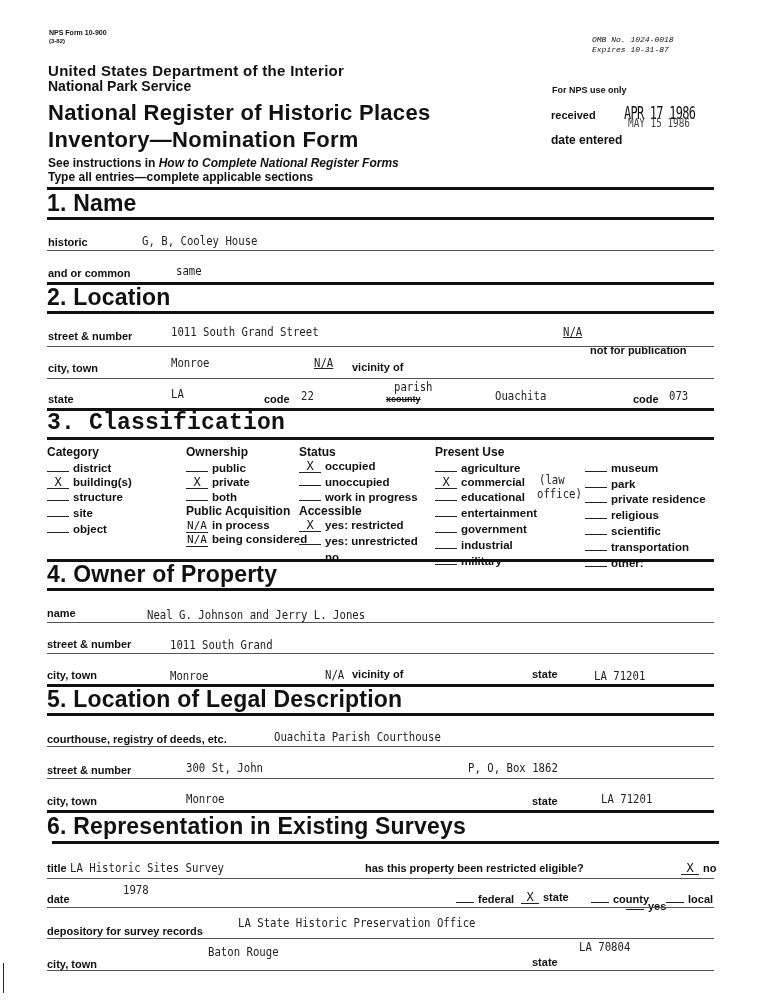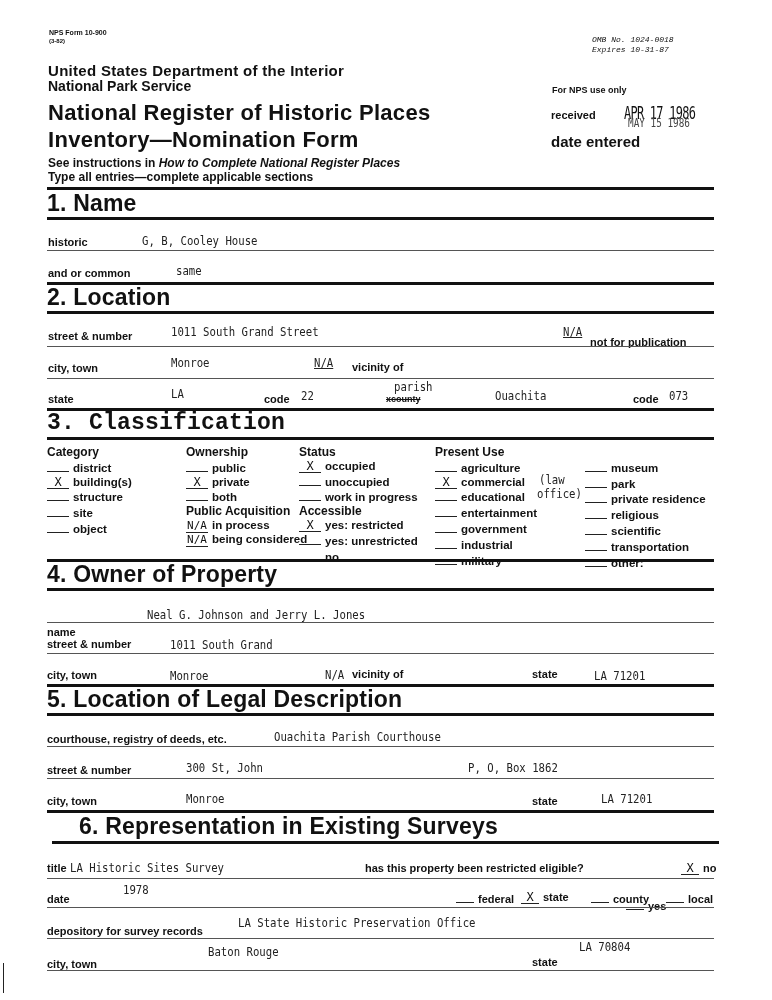--- a/index.html
+++ b/index.html
@@ -25,50 +25,50 @@
 <div class="abs" style="left:592px;top:35px;font-size:8px;font-style:italic;font-family:'Liberation Mono',monospace;">OMB No. 1024-0018</div>
 <div class="abs" style="left:592px;top:45px;font-size:8px;font-style:italic;font-family:'Liberation Mono',monospace;">Expires  10-31-87</div>
 
 <div class="abs" style="left:48px;top:62px;font-size:15px;font-weight:bold;letter-spacing:0.3px;">United States Department of the Interior</div>
 <div class="abs" style="left:48px;top:78px;font-size:14px;font-weight:bold;">National Park Service</div>
 
 <div class="abs" style="left:48px;top:100px;font-size:22px;font-weight:bold;letter-spacing:0.3px;">National Register of Historic Places</div>
 <div class="abs" style="left:48px;top:127px;font-size:22px;font-weight:bold;letter-spacing:0.3px;">Inventory—Nomination Form</div>
 
 <div class="abs" style="left:48px;top:156px;font-size:12px;font-weight:bold;">
-  <span>See instructions in </span><span style="font-style:italic;">How to Complete National Register Places</span>
+  <span>See instructions in </span><span style="font-style:italic;">How to Complete National Register Forms</span>
 </div>
 <div class="abs" style="left:48px;top:170px;font-size:12px;font-weight:bold;">Type all entries—complete applicable sections</div>
 
 <div class="abs" style="left:552px;top:85px;font-size:9px;font-weight:bold;">For NPS use only</div>
 <div class="abs" style="left:551px;top:109px;font-size:11px;font-weight:bold;">received</div>
 <div class="abs" style="left:624px;top:103px;font-size:17px;font-family:'DejaVu Sans Mono',monospace;transform:scaleX(0.7);transform-origin:left;letter-spacing:-1px;">APR 17 1986</div>
 <div class="abs" style="left:628px;top:115px;font-size:13px;font-family:'DejaVu Sans Mono',monospace;color:#444;transform:scaleX(0.72);transform-origin:left;">MAY 15 1986</div>
-<div class="abs" style="left:551px;top:133px;font-size:15px;font-weight:bold;">date entered</div>
+<div class="abs" style="left:551px;top:133px;font-size:12px;font-weight:bold;">date entered</div>
 
 <div class="rule-thick" style="top:187px;"></div>
 
 <div class="abs hdr" style="left:47px;top:190px;">1.  Name</div>
 <div class="rule-thick" style="top:217px;"></div>
 
 <div class="abs lbl" style="left:48px;top:236px;">historic</div>
 <div class="abs tw" style="left:142px;top:233px;">G, B, Cooley House</div>
 <div class="rule-thin" style="top:250px;"></div>
 
 <div class="abs lbl" style="left:48px;top:267px;">and or common</div>
 <div class="abs tw" style="left:176px;top:263px;">same</div>
 <div class="rule-thick" style="top:282px;"></div>
 
 <div class="abs hdr" style="left:47px;top:284px;">2.  Location</div>
 <div class="rule-thick" style="top:311px;"></div>
 
 <div class="abs lbl" style="left:48px;top:330px;">street &amp; number</div>
 <div class="abs tw" style="left:171px;top:324px;">1011 South Grand Street</div>
 <div class="abs tw underl" style="left:563px;top:324px;">N/A</div>
-<div class="abs lbl" style="left:590px;top:336px;">not for publication</div>
+<div class="abs lbl" style="left:590px;top:344px;">not for publication</div>
 <div class="rule-thin" style="top:346px;"></div>
 
 <div class="abs lbl" style="left:48px;top:362px;">city, town</div>
 <div class="abs tw" style="left:171px;top:355px;">Monroe</div>
 <div class="abs tw underl" style="left:314px;top:355px;">N/A</div>
 <div class="abs lbl" style="left:352px;top:361px;">vicinity of</div>
 <div class="rule-thin" style="top:378px;"></div>
 
 <div class="abs lbl" style="left:48px;top:393px;">state</div>
 <div class="abs tw" style="left:171px;top:386px;">LA</div>
@@ -137,21 +137,21 @@
   <div class="row"><span class="cb"></span><span>scientific</span></div>
   <div class="row"><span class="cb"></span><span>transportation</span></div>
   <div class="row"><span class="cb"></span><span>other:</span></div>
 </div>
 
 <div class="rule-thick" style="top:559px;"></div>
 
 <div class="abs hdr" style="left:47px;top:561px;">4.  Owner of Property</div>
 <div class="rule-thick" style="top:588px;"></div>
 
-<div class="abs lbl" style="left:47px;top:626px;">name</div>
+<div class="abs lbl" style="left:47px;top:607px;">name</div>
 <div class="abs tw" style="left:147px;top:607px;">Neal G. Johnson and Jerry L. Jones</div>
 <div class="rule-thin" style="top:622px;"></div>
 
 <div class="abs lbl" style="left:47px;top:638px;">street &amp; number</div>
 <div class="abs tw" style="left:170px;top:637px;">1011 South Grand</div>
 <div class="rule-thin" style="top:653px;"></div>
 
 <div class="abs lbl" style="left:47px;top:669px;">city, town</div>
 <div class="abs tw" style="left:170px;top:668px;">Monroe</div>
 <div class="abs tw" style="left:325px;top:667px;">N/A</div>
@@ -171,21 +171,21 @@
 <div class="abs tw" style="left:186px;top:760px;">300 St, John</div>
 <div class="abs tw" style="left:468px;top:760px;">P, O,  Box 1862</div>
 <div class="rule-thin" style="top:778px;"></div>
 
 <div class="abs lbl" style="left:47px;top:795px;">city, town</div>
 <div class="abs tw" style="left:186px;top:791px;">Monroe</div>
 <div class="abs lbl" style="left:532px;top:795px;">state</div>
 <div class="abs tw" style="left:601px;top:791px;">LA 71201</div>
 <div class="rule-thick" style="top:810px;"></div>
 
-<div class="abs hdr" style="left:47px;top:813px;margin-left:32px;">6.  Representation in Existing Surveys</div>
+<div class="abs hdr" style="left:47px;top:813px;">6.  Representation in Existing Surveys</div>
 <div class="rule-thick" style="top:841px;left:52px;"></div>
 
 <div class="abs lbl" style="left:47px;top:862px;">title</div>
 <div class="abs tw" style="left:70px;top:860px;">LA Historic Sites Survey</div>
 <div class="abs lbl" style="left:365px;top:862px;">has this property been restricted eligible?</div>
 <div class="abs lbl" style="left:626px;top:862px;margin-top:36px;"><span class="cb" style="width:18px;"></span><span>yes</span></div>
 <div class="abs lbl" style="left:681px;top:862px;"><span class="cb" style="width:18px;">X</span><span>no</span></div>
 <div class="rule-thin" style="top:878px;"></div>
 
 <div class="abs lbl" style="left:47px;top:893px;">date</div>

